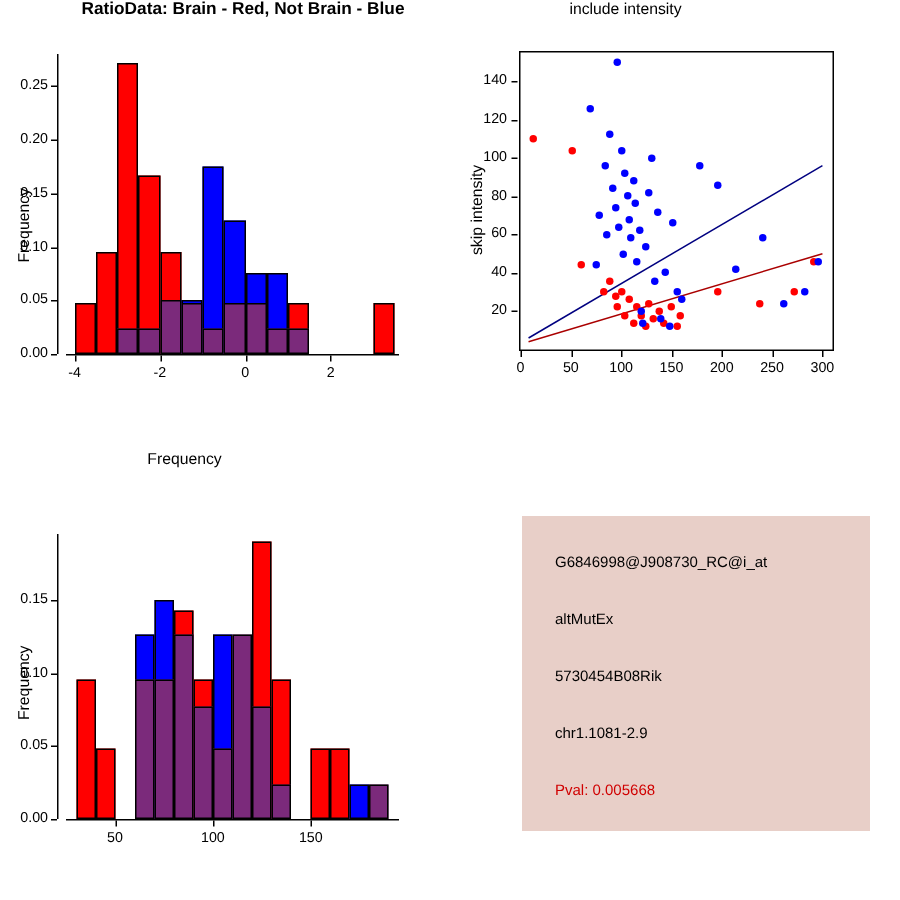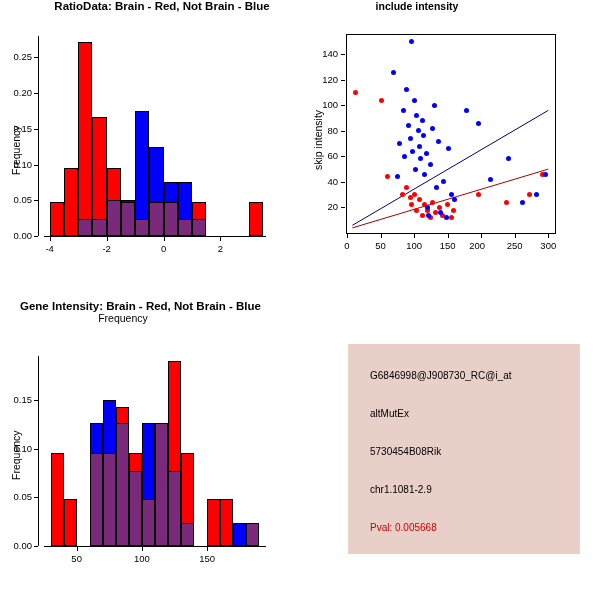--- a/index.html
+++ b/index.html
@@ -123,21 +123,21 @@
       <div class="tick" style="left: 4px; top: 122.857px; width: 28px; text-align: right;">0.15</div>
       <div class="tickmarkY" style="left: 34px; top: 93.1429px;"></div>
       <div class="tick" style="left: 4px; top: 87.1429px; width: 28px; text-align: right;">0.20</div>
       <div class="tickmarkY" style="left: 34px; top: 57.4286px;"></div>
       <div class="tick" style="left: 4px; top: 51.4286px; width: 28px; text-align: right;">0.25</div>
     </div>
 </div>
 
 <div class="panel" id="p2">
   <div class="ylab-rot" style="left:12px; top:170px;">skip intensity</div>
-  <div class="axlabel" style="left:46px; top:262px; width:210px;font-weight:bold;">include intensity</div>
+  <div class="axlabel" style="left:46px; top:262px; width:210px;">include intensity</div>
   <div class="plotbox" id="p2-plot">
     <svg id="p2-lines" width="208" height="198" style="position:absolute;left:0;top:0;">
         <line x1="5.367741935483871" y1="192.89032258064515" x2="201.29032258064518" y2="134.1290322580645" stroke="#aa0000" stroke-width="1"></line>
         <line x1="5.367741935483871" y1="190.33548387096775" x2="201.29032258064518" y2="75.36774193548386" stroke="#000080" stroke-width="1"></line>
       </svg>
   <div class="pt pt-red" style="left: 5.55161px; top: 54.9839px;"></div>
       <div class="pt pt-red" style="left: 32.3903px; top: 62.6484px;"></div>
       <div class="pt pt-red" style="left: 37.7581px; top: 139.294px;"></div>
       <div class="pt pt-red" style="left: 52.5194px; top: 157.177px;"></div>
       <div class="pt pt-red" style="left: 56.5452px; top: 149.513px;"></div>
@@ -205,21 +205,21 @@
   <div id="p2-axes">
       <div class="tickmark" style="left: 47px; top: 234px;"></div>
       <div class="tick" style="left: 35px; top: 240px; width: 24px; text-align: center;">0</div>
       <div class="tickmark" style="left: 80.5484px; top: 234px;"></div>
       <div class="tick" style="left: 68.5484px; top: 240px; width: 24px; text-align: center;">50</div>
       <div class="tickmark" style="left: 114.097px; top: 234px;"></div>
       <div class="tick" style="left: 102.097px; top: 240px; width: 24px; text-align: center;">100</div>
       <div class="tickmark" style="left: 147.645px; top: 234px;"></div>
       <div class="tick" style="left: 135.645px; top: 240px; width: 24px; text-align: center;">150</div>
       <div class="tickmark" style="left: 181.194px; top: 234px;"></div>
-      <div class="tick" style="left: 169.194px; top: 240px; width: 24px; ">200</div>
+      <div class="tick" style="left: 169.194px; top: 240px; width: 24px; text-align: center;">200</div>
       <div class="tickmark" style="left: 214.742px; top: 234px;"></div>
       <div class="tick" style="left: 202.742px; top: 240px; width: 24px; text-align: center;">250</div>
       <div class="tickmark" style="left: 248.29px; top: 234px;"></div>
       <div class="tick" style="left: 236.29px; top: 240px; width: 24px; text-align: center;">300</div>
       <div class="tickmarkY" style="left: 41px; top: 207.452px;"></div>
       <div class="tick" style="left: 14px; top: 201.452px; width: 24px; text-align: right;">20</div>
       <div class="tickmarkY" style="left: 41px; top: 181.903px;"></div>
       <div class="tick" style="left: 14px; top: 175.903px; width: 24px; text-align: right;">40</div>
       <div class="tickmarkY" style="left: 41px; top: 156.355px;"></div>
       <div class="tick" style="left: 14px; top: 150.355px; width: 24px; text-align: right;">60</div>
@@ -228,21 +228,20 @@
       <div class="tickmarkY" style="left: 41px; top: 105.258px;"></div>
       <div class="tick" style="left: 14px; top: 99.2581px; width: 24px; text-align: right;">100</div>
       <div class="tickmarkY" style="left: 41px; top: 79.7097px;"></div>
       <div class="tick" style="left: 14px; top: 73.7097px; width: 24px; text-align: right;">120</div>
       <div class="tickmarkY" style="left: 41px; top: 54.1613px;"></div>
       <div class="tick" style="left: 14px; top: 48.1613px; width: 24px; text-align: right;">140</div>
     </div>
 </div>
 
 <div class="panel" id="p3">
-  <div class="ptitle">Gene Intensity: Brain - Red, Not Brain - Blue</div>
   <div class="ylab-rot" style="left:10px; top:180px;">Frequency</div>
   <div class="axlabel" style="left:44px; top:272px; width:222px;">Frequency</div>
   <div class="plotbox" id="p3-plot">
       <div class="bar bar-red" style="left: 6.52941px; width: 13.0588px; height: 92.5641px;"></div>
       <div class="bar bar-red" style="left: 19.5882px; width: 13.0588px; height: 46.7692px;"></div>
       <div class="bar bar-blue" style="left: 45.7059px; width: 13.0588px; height: 122.769px;"></div>
       <div class="bar bar-ovl" style="left: 45.7059px; width: 13.0588px; height: 92.5641px;"></div>
       <div class="bar bar-blue" style="left: 58.7647px; width: 13.0588px; height: 146.154px;"></div>
       <div class="bar bar-ovl" style="left: 58.7647px; width: 13.0588px; height: 92.5641px;"></div>
       <div class="bar bar-red" style="left: 71.8235px; width: 13.0588px; height: 139.333px;"></div>

